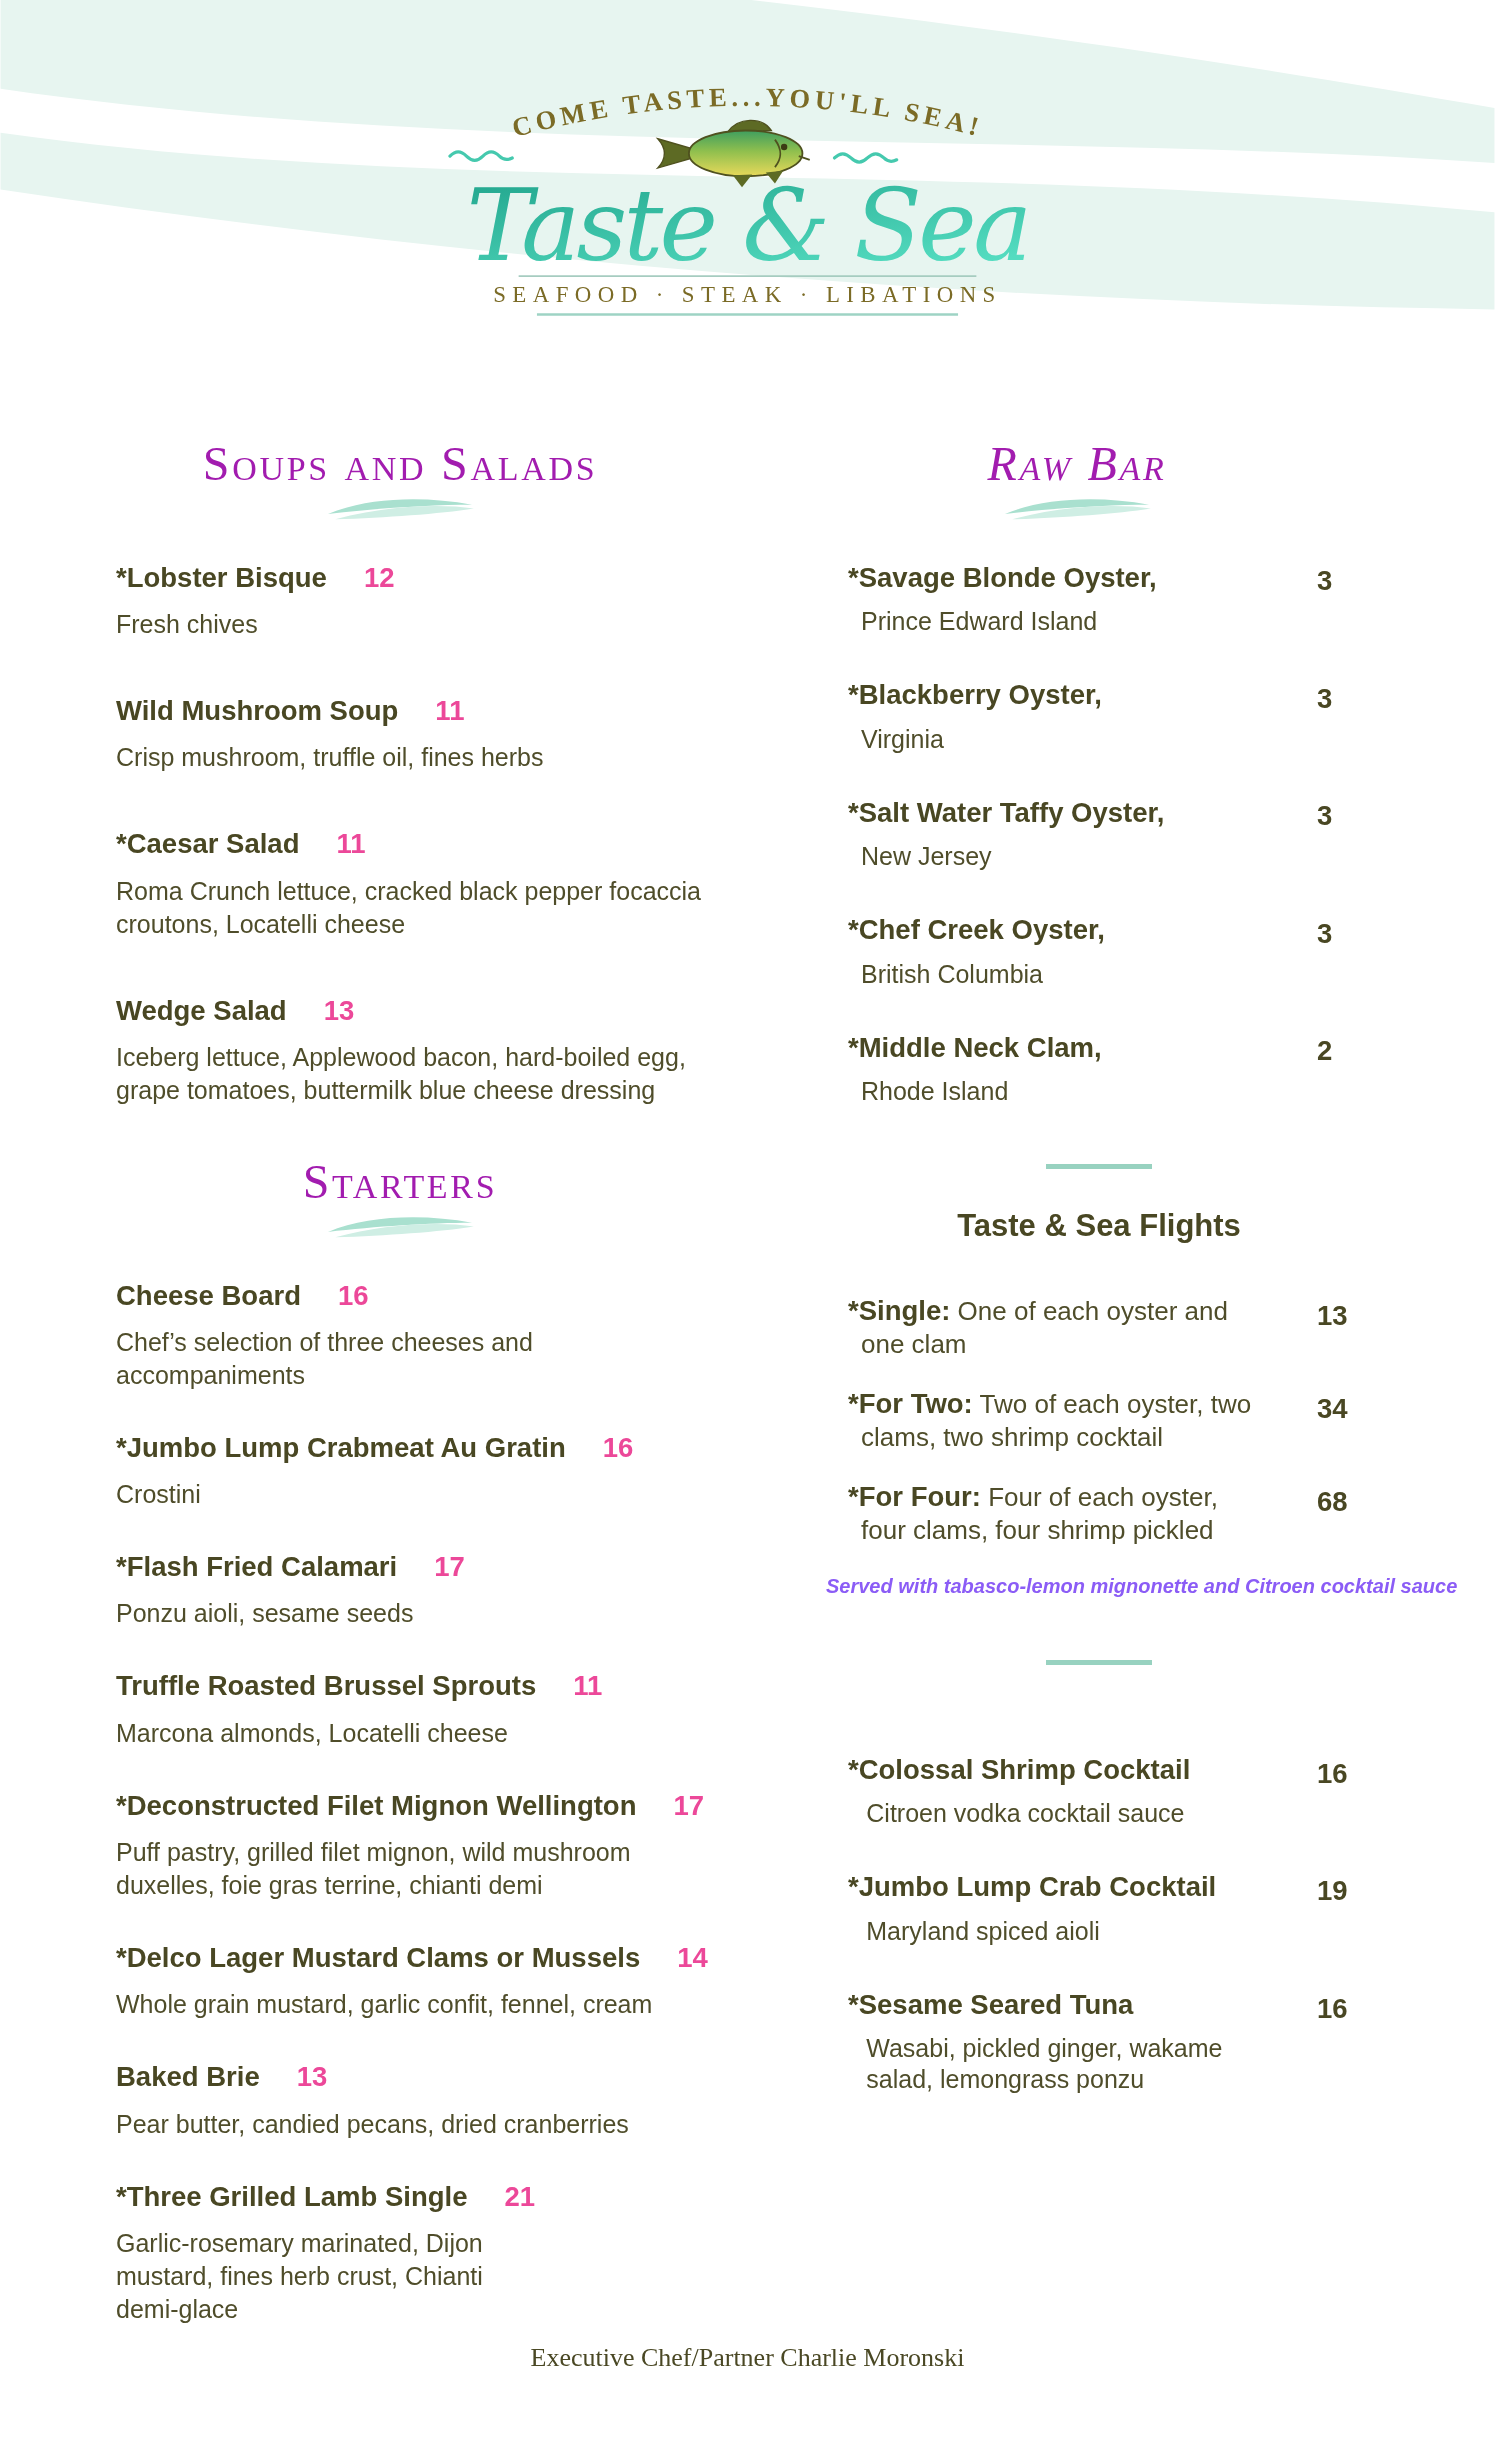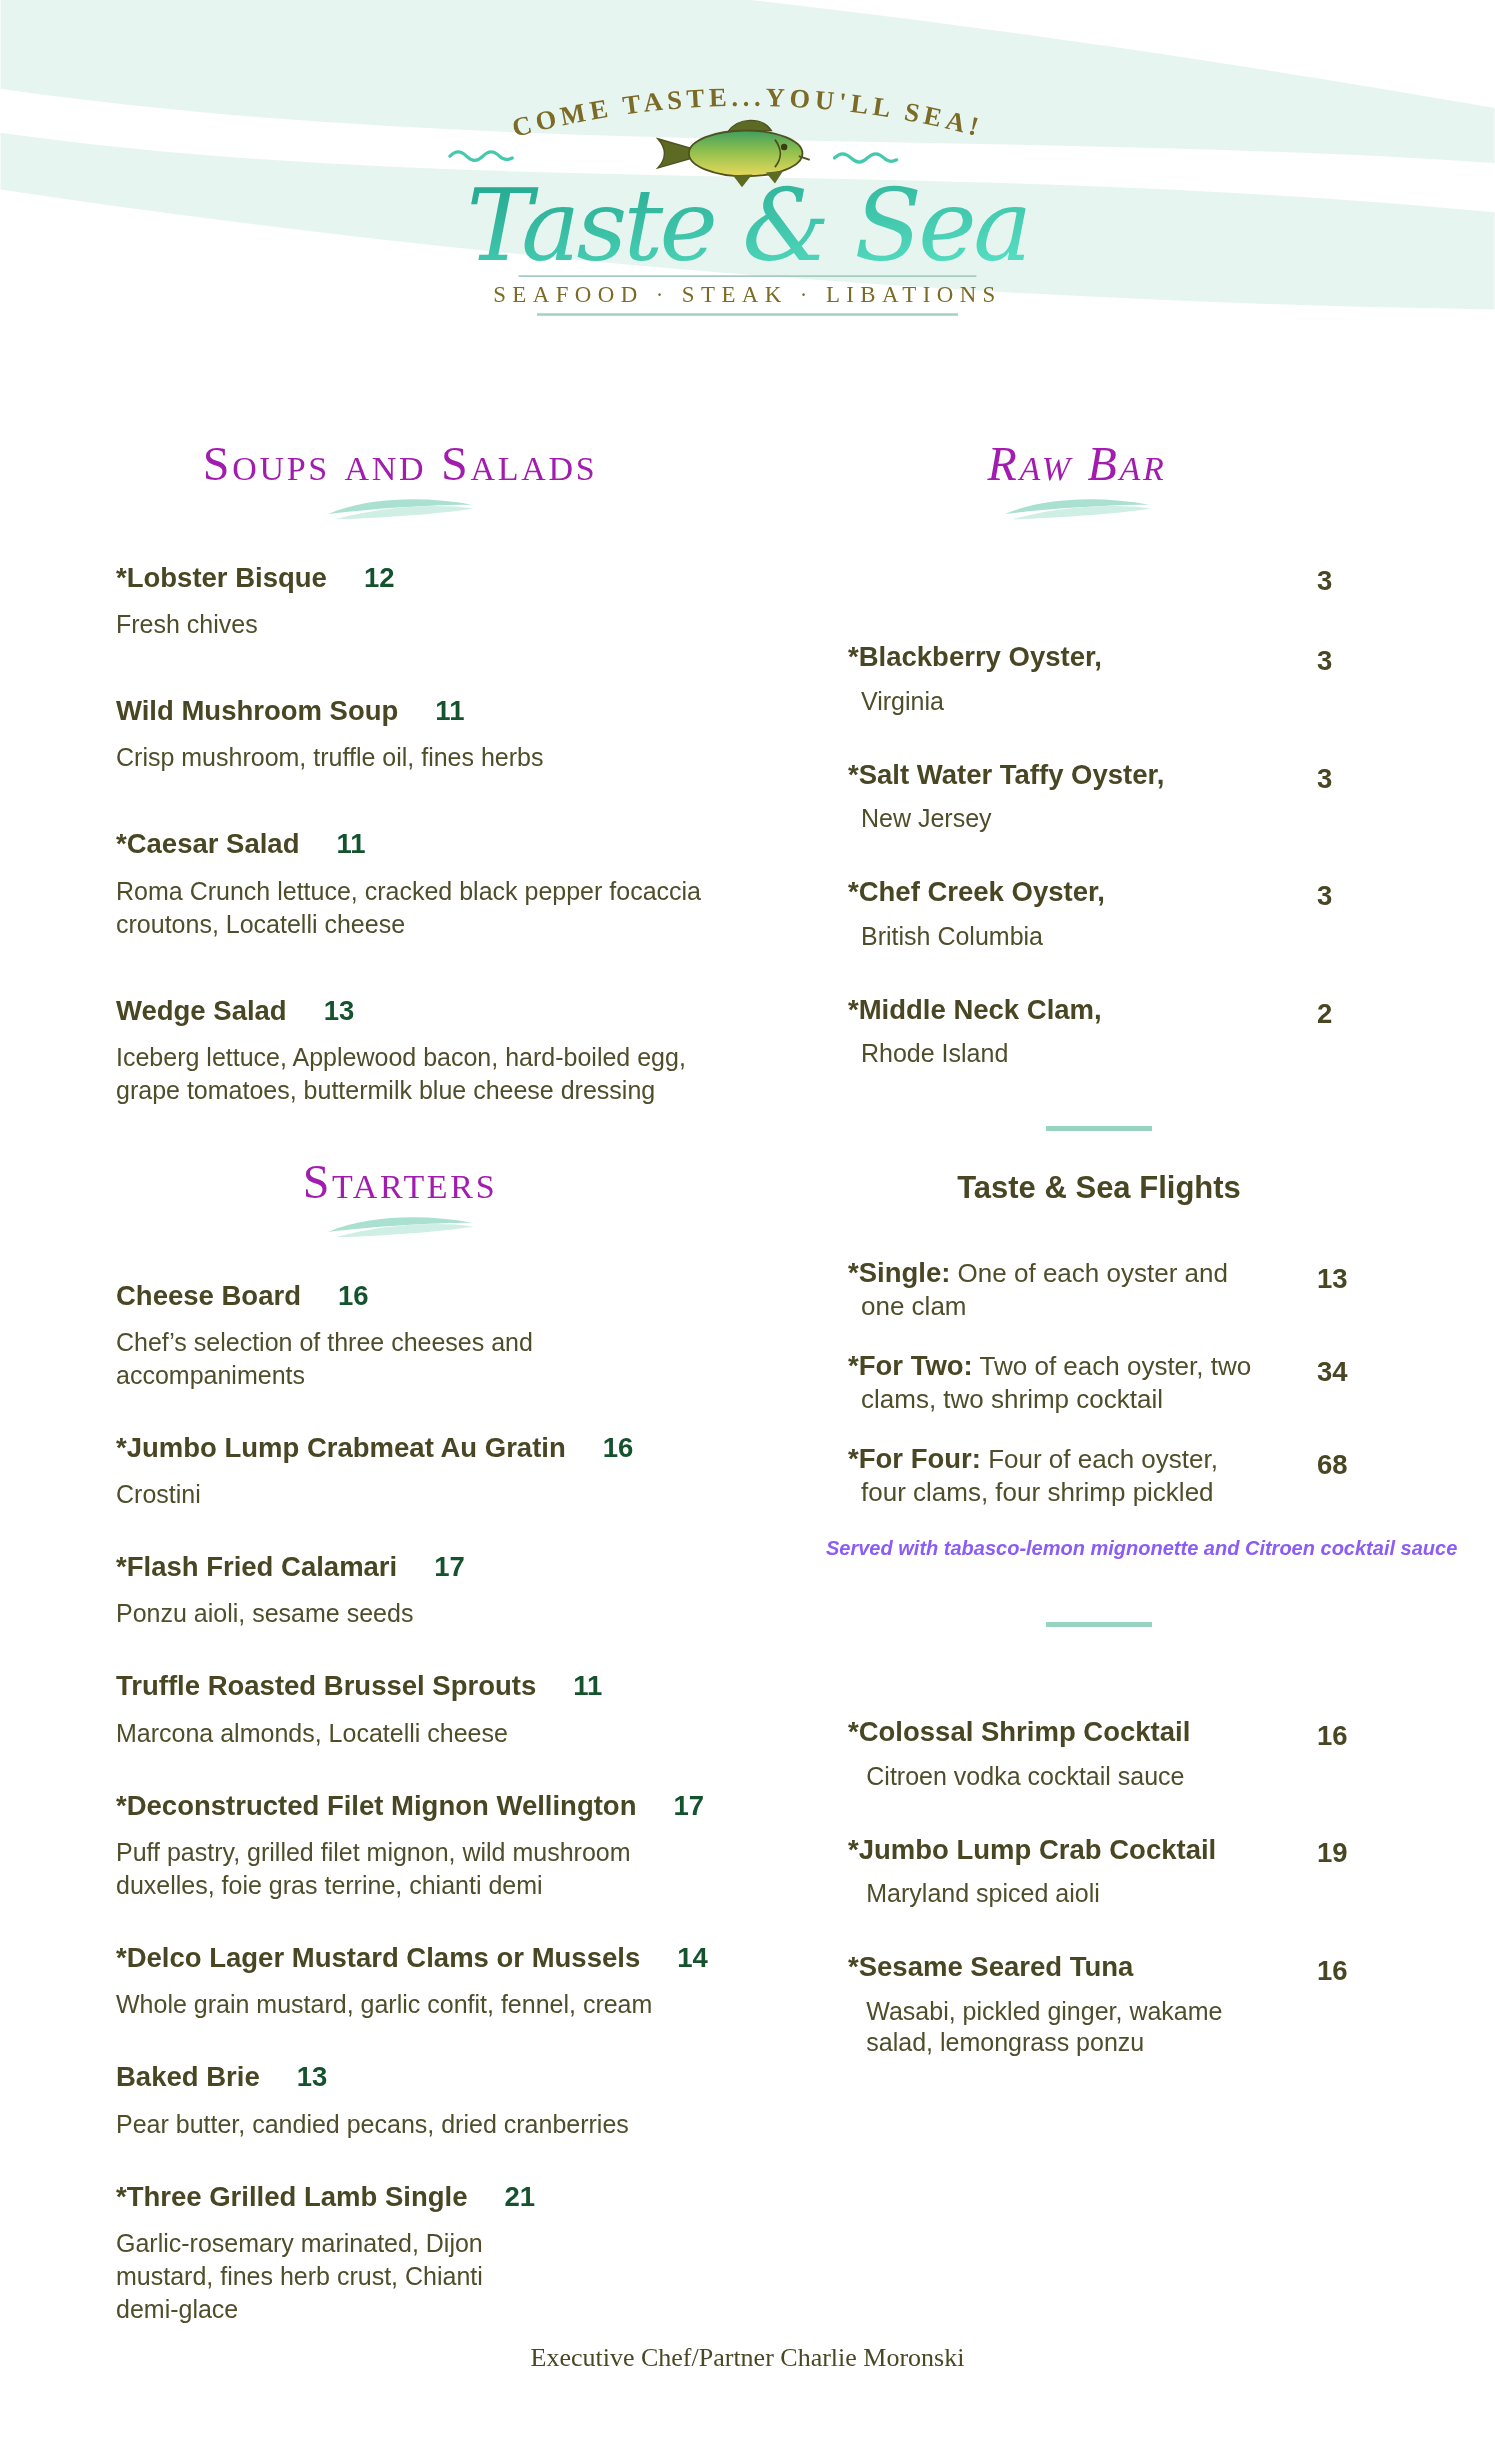--- a/index.html
+++ b/index.html
@@ -23,21 +23,21 @@
   #col-right h2.sec{width:458px;font-style:italic;}
   .wavewrap{text-align:center;margin-top:3.7px;}
   #col-left .wavewrap{width:568px;}
   #col-right .wavewrap{width:458px;}
   .items{margin-top:33px;}
   .item{margin-bottom:51px;}
   #starters{margin-top:51px;}
   #starters .item{margin-bottom:37px;}
   .row{margin:0;line-height:37px;}
   .nm{font-weight:bold;font-size:27.5px;color:#494723;}
-  .pr{font-weight:bold;font-size:27.5px;color:#14532d;}
+  .pr{font-weight:bold;font-size:27.5px;color:#ec4899;}
   .item .pr{margin-left:37px;}
   .ds{margin:7.3px 0 0 0;font-size:25px;line-height:33px;color:#4f4d2a;max-width:591px;}
   .w-narrow{max-width:421px;}
   
   .rb-item{display:flex;align-items:flex-start;margin-bottom:39px;}
   .rb-text{flex:1;max-width:414px;}
   .rb-text .row{line-height:37px;}
   .origin{margin:5.5px 0 0 13px;font-size:25px;line-height:31px;color:#4f4d2a;}
   .rb-pr{width:33px;margin-left:auto;font-weight:bold;font-size:27.5px;color:#494723;line-height:37px;padding-top:3.7px;}
   .divider{height:4.6px;width:106px;background:#98d2c0;margin:0 auto;}
@@ -194,20 +194,24 @@
     <h2 class="sec">Raw Bar</h2>
     <div class="wavewrap">
       <svg width="156" height="31" viewBox="0 0 170 34">
         <path d="M6,24 C50,6 110,4 164,14 C118,14 58,18 6,24 Z" fill="#a9e0cf"></path>
         <path d="M14,30 C64,16 124,12 166,18 C128,24 70,28 14,30 Z" fill="#cfeee4"></path>
       </svg>
     </div>
 
     <div class="items">
       <div class="rb-item">
+        <div class="rb-text">
+          <p class="row"><span class="nm">*Savage Blonde Oyster,</span></p>
+          <p class="origin">Prince Edward Island</p>
+        </div>
         <div class="rb-pr">3</div>
       </div>
       <div class="rb-item">
         <div class="rb-text">
           <p class="row"><span class="nm">*Blackberry Oyster,</span></p>
           <p class="origin">Virginia</p>
         </div>
         <div class="rb-pr">3</div>
       </div>
       <div class="rb-item">

